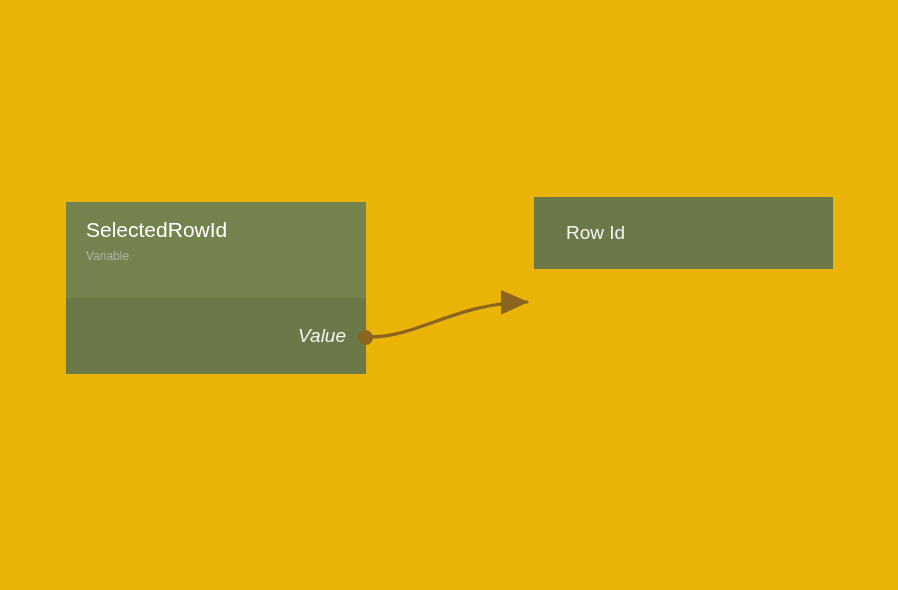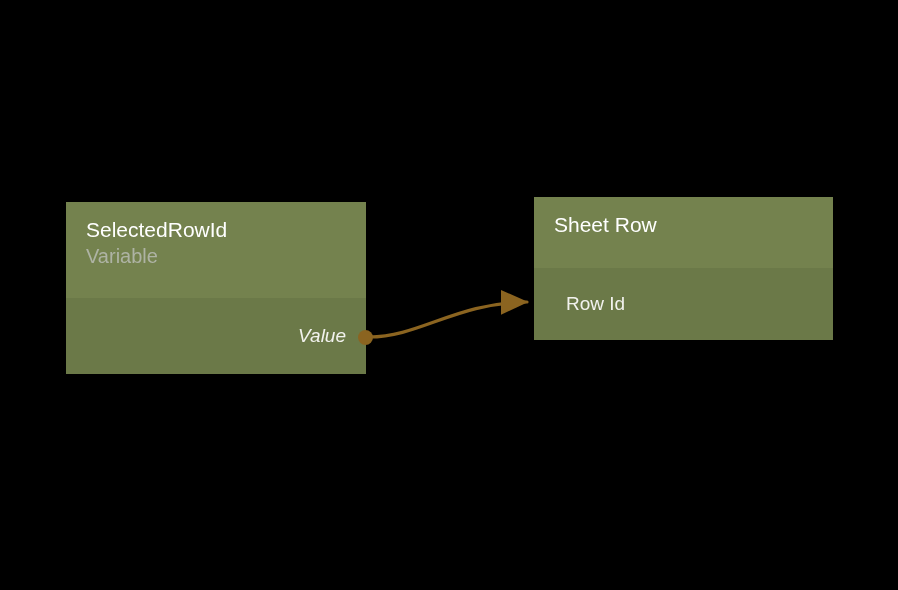--- a/index.html
+++ b/index.html
@@ -11,21 +11,21 @@
     width: 898px;
     height: 590px;
     overflow: hidden;
     font-family: "Liberation Sans", sans-serif;
   }
 
   #canvas {
     position: relative;
     width: 898px;
     height: 590px;
-    background: #000000;
+    background: #eab308;
   }
 
   
   #edge-layer {
     position: absolute;
     left: 0;
     top: 0;
     width: 898px;
     height: 590px;
     pointer-events: none;
@@ -46,21 +46,21 @@
   }
   .node-title {
     color: #ffffff;
     font-size: 21px;
     line-height: 27px;
     font-weight: 400;
     white-space: nowrap;
   }
   .node-subtitle {
     color: #aeb3a4;
-    font-size: 20px;
+    font-size: 12px;
     line-height: 26px;
     font-weight: 400;
     white-space: nowrap;
   }
   .node-body {
     box-sizing: border-box;
     background: #6b7948;
   }
   .port-row {
     position: relative;
@@ -148,23 +148,20 @@
       <div class="port-row out">
         <span class="port-label">Value</span>
       </div>
     </div>
 
     <div class="port-dot"></div>
   </div>
 
   <div class="node" id="node-sheet-row">
 
-    <div class="node-header">
-      <div class="node-title">Sheet Row</div>
-    </div>
 
     <div class="node-body">
       <div class="port-row in">
         <span class="port-label">Row Id</span>
       </div>
     </div>
   </div>
 
 </div>
 

